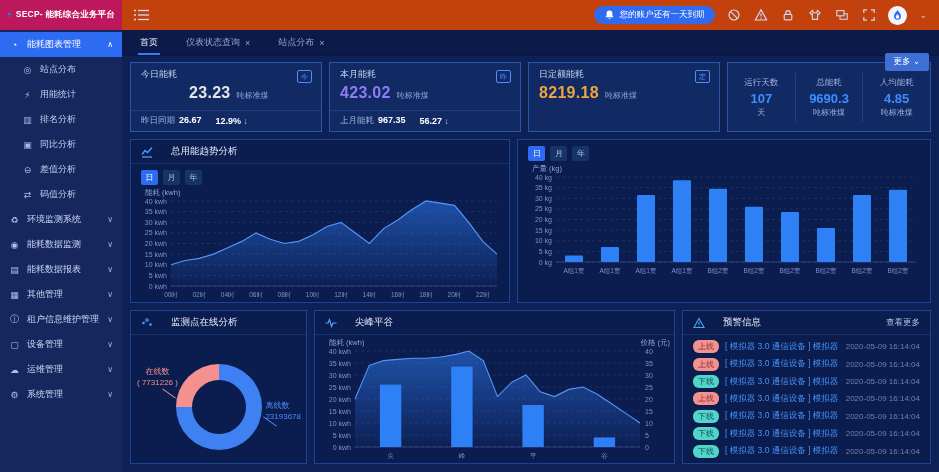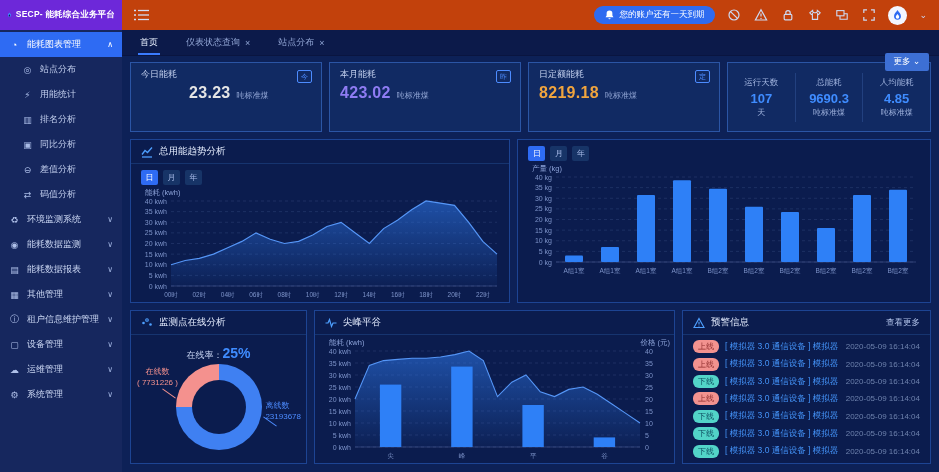--- a/index.html
+++ b/index.html
@@ -4,21 +4,21 @@
 <title>SECP</title>
 <style>
   * { margin:0; padding:0; box-sizing:border-box; }
   html,body { width:939px; height:472px; overflow:hidden; }
   body { font-family:"Liberation Sans","DejaVu Sans",sans-serif; font-size:9px;
          background:#0d2157; color:#d7e3fa; }
   .app { display:flex; width:939px; height:472px; }
 
   
   .sidebar { width:122px; flex:0 0 122px; background:#16275e; display:flex; flex-direction:column; }
-  .logo { height:30px; display:flex; align-items:center; gap:4px; padding:0 7px; background:#6d28d9; }
+  .logo { height:30px; display:flex; align-items:center; gap:4px; padding:0 7px; background:#be185d; }
   .logo .ttl { font-weight:bold; color:#fff; font-size:8.5px; letter-spacing:.2px; white-space:nowrap; }
   .menu { flex:1; overflow:hidden; padding-top:2px; }
   .mgroup { height:25px; display:flex; align-items:center; gap:7px; padding:0 9px; color:#ccd8f4; cursor:pointer; }
   .mgroup .gicon { width:11px; text-align:center; color:#aebfe8; font-size:9px; }
   .mgroup .glabel { flex:1; white-space:nowrap; overflow:hidden; }
   .mgroup .chev { color:#9db1de; font-size:8px; }
   .mgroup.active { background:#2e6bf3; color:#fff; }
   .mgroup.active .gicon,.mgroup.active .chev { color:#fff; }
   .mchild { height:25px; display:flex; align-items:center; gap:7px; padding:0 9px 0 22px; color:#c2cfee; cursor:pointer; }
   .mchild .gicon { width:11px; text-align:center; color:#a9bbe6; font-size:9px; }
@@ -63,21 +63,21 @@
 
   .stats { flex:0 0 204px; background:#112a63; border:1px solid #2b55a5; display:flex; align-items:center; }
   .stat { flex:1; text-align:center; padding:4px 2px; }
   .stat + .stat { border-left:1px solid #22407f; }
   .stat .sl { color:#9fb2dd; font-size:8.5px; }
   .stat .sv { color:#3f8cff; font-size:13px; font-weight:bold; margin:2px 0 1px; }
   .stat .su { color:#9fb2dd; font-size:8px; }
 
   
   .panel { background:#0b1c4e; border:1px solid #1d4493; display:flex; flex-direction:column; min-width:0; }
-  .phead { height:24px; flex:0 0 24px; display:flex; align-items:center; gap:6px; padding:0 10px; border-bottom:1px solid #16346f; }
+  .phead { height:24px; flex:0 0 24px; display:flex; align-items:center; gap:18px; padding:0 10px; border-bottom:1px solid #16346f; }
   .phead .pt { color:#e6eeff; font-size:9.5px; }
   .phead .plink { margin-left:auto; color:#aebfe6; font-size:8.5px; cursor:pointer; }
   .chiprow { display:flex; gap:5px; padding:6px 10px 0; }
   .chip { min-width:17px; height:15px; padding:0 4px; display:flex; align-items:center; justify-content:center;
           background:#173467; color:#aabdea; font-size:8px; border-radius:2px; cursor:pointer; }
   .chip.active { background:#2e6bf3; color:#fff; }
   .chart-host { flex:1; min-height:0; }
   .p-trend { flex:0 0 47.5%; }
   .p-rank  { flex:1; }
   .p-donut { flex:0 0 177px; position:relative; }
@@ -274,29 +274,37 @@
       <div class="row row1" id="kpi-row">
           <div class="kpi">
             <div class="kpi-top">
               <div class="kpi-title">今日能耗</div>
               <div class="kpi-val-row">
                 <span class="kpi-val" style="color: #e5e5e5; margin-left: 48px;">23.23</span>
                 <span class="kpi-unit">吨标准煤</span>
               </div>
               <div class="kpi-badge">今</div>
             </div>
+            <div class="kpi-foot">
+              <span>昨日同期<b>26.67</b></span>
+              <span><b>12.9%</b><span class="arr"> ↓</span></span>
+            </div>
           </div>
           <div class="kpi">
             <div class="kpi-top">
               <div class="kpi-title">本月能耗</div>
               <div class="kpi-val-row">
                 <span class="kpi-val" style="color: rgb(143, 124, 243);">423.02</span>
                 <span class="kpi-unit">吨标准煤</span>
               </div>
               <div class="kpi-badge">昨</div>
+            </div>
+            <div class="kpi-foot">
+              <span>上月能耗<b>967.35</b></span>
+              <span><b>56.27</b><span class="arr"> ↓</span></span>
             </div>
           </div>
           <div class="kpi">
             <div class="kpi-top">
               <div class="kpi-title">日定额能耗</div>
               <div class="kpi-val-row">
                 <span class="kpi-val" style="color: rgb(240, 164, 62);">8219.18</span>
                 <span class="kpi-unit">吨标准煤</span>
               </div>
               <div class="kpi-badge">定</div>
@@ -440,21 +448,20 @@
         <section class="panel p-donut">
           <div class="phead">
             <svg width="12" height="12" viewBox="0 0 12 12">
               <circle cx="2.5" cy="6" r="1.3" fill="#4ea0ff"></circle>
               <circle cx="6" cy="3" r="1.3" fill="none" stroke="#4ea0ff" stroke-width="1.1"></circle>
               <circle cx="9.5" cy="7.5" r="1.3" fill="#4ea0ff"></circle>
             </svg>
             <span class="pt">监测点在线分析</span>
           </div>
           <div class="donut-body" id="donut-body">
-              <div class="dn-rate">在线率：<b>25%</b></div>
               <div class="donut" style="background: conic-gradient(rgb(63, 128, 242) 0deg, rgb(63, 128, 242) 270deg, rgb(244, 145, 142) 270deg, rgb(244, 145, 142) 360deg);"></div>
               <div class="dn-lab online">
                 <div>在线数</div>
                 <div>( 7731226 )</div>
               </div>
               <div class="dn-lab offline">
                 <div>离线数</div>
                 <div>23193678</div>
               </div>
               <div class="dn-line l1"></div>

